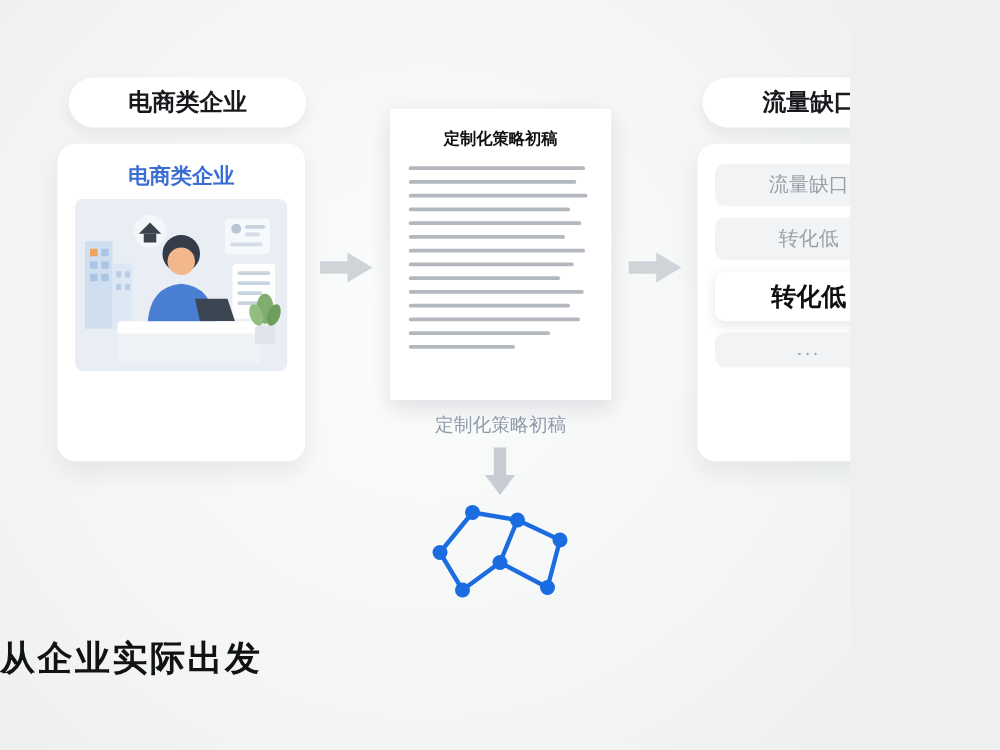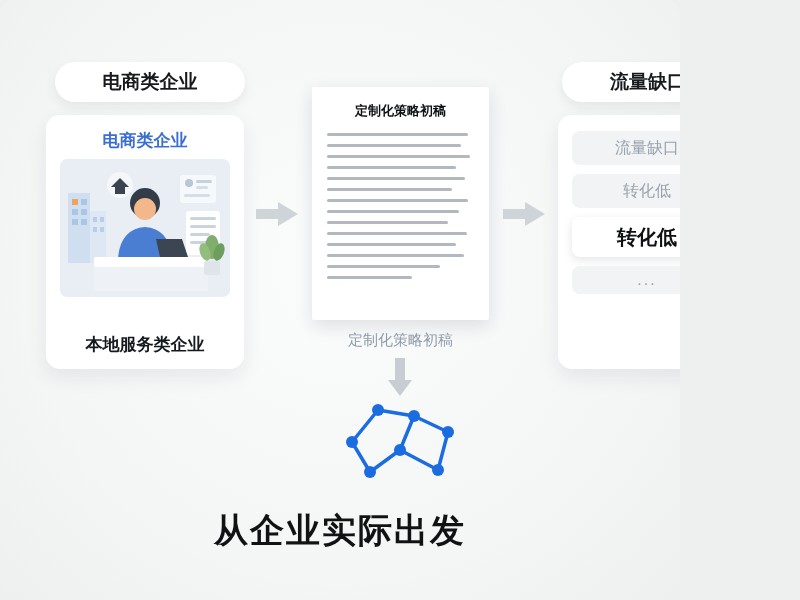--- a/index.html
+++ b/index.html
@@ -49,22 +49,22 @@
   }
   
   .arrow { position:absolute; }
   .arrow-1 { left:254px; top:199px; }
   .arrow-2 { left:501px; top:199px; }
   .arrow-d { left:385px; top:356px; }
   
   .network { position:absolute; left:344px; top:398px; }
   
   .bottom-title {
-    position:absolute; left:0; top:508px; width:100%; text-align:center;
-    font-size:34px; font-weight:800; color:#101214; letter-spacing:2px;
+    position:absolute; left:0; top:508px; width:100%; text-align:left;
+    font-size:28px; font-weight:800; color:#101214; letter-spacing:2px;
   }
   
   .right-items { padding:16px 14px 0; }
   .ri { border-radius:8px; display:flex; align-items:center; justify-content:center; margin-bottom:9px; }
   .ri.muted { height:34px; background:#f1f3f4; color:#99a2ac; font-size:16px; }
   .ri.bold  { height:40px; background:#fff; box-shadow:0 3px 10px rgba(30,40,60,.12); color:#0f1113; font-size:20px; font-weight:800; }
   .ri.dots  { height:28px; background:#f1f3f4; color:#9aa3ad; font-size:16px; letter-spacing:2px; }
   .card-right .card-caption {
     position:absolute; bottom:14px; left:0; width:100%; text-align:center;
     font-size:16px; font-weight:600; color:#26292d;
@@ -123,21 +123,20 @@
 
         <rect x="34" y="98" width="114" height="10" rx="2" fill="#ffffff"></rect>
         <rect x="34" y="108" width="114" height="24" rx="2" fill="#eef2f7"></rect>
 
         <ellipse cx="152" cy="88" rx="7" ry="12" fill="#7fae6d"></ellipse>
         <ellipse cx="145" cy="93" rx="5" ry="9" fill="#93bd7f" transform="rotate(-20 145 93)"></ellipse>
         <ellipse cx="159" cy="93" rx="5" ry="9" fill="#6d9e5e" transform="rotate(20 159 93)"></ellipse>
         <rect x="144" y="102" width="16" height="14" rx="2" fill="#dfe4ea"></rect>
       </svg>
     </div>
-    <div class="card-caption">本地服务类企业</div>
   </div>
 
   <div class="arrow arrow-1">
     <svg width="46" height="30" viewBox="0 0 46 30">
         <path d="M2 10 H24 V3 L44 15 L24 27 V20 H2 Z" fill="#cfd4d9"></path>
       </svg>
   </div>
 
   <div class="doc">
     <div class="doc-title">定制化策略初稿</div>

